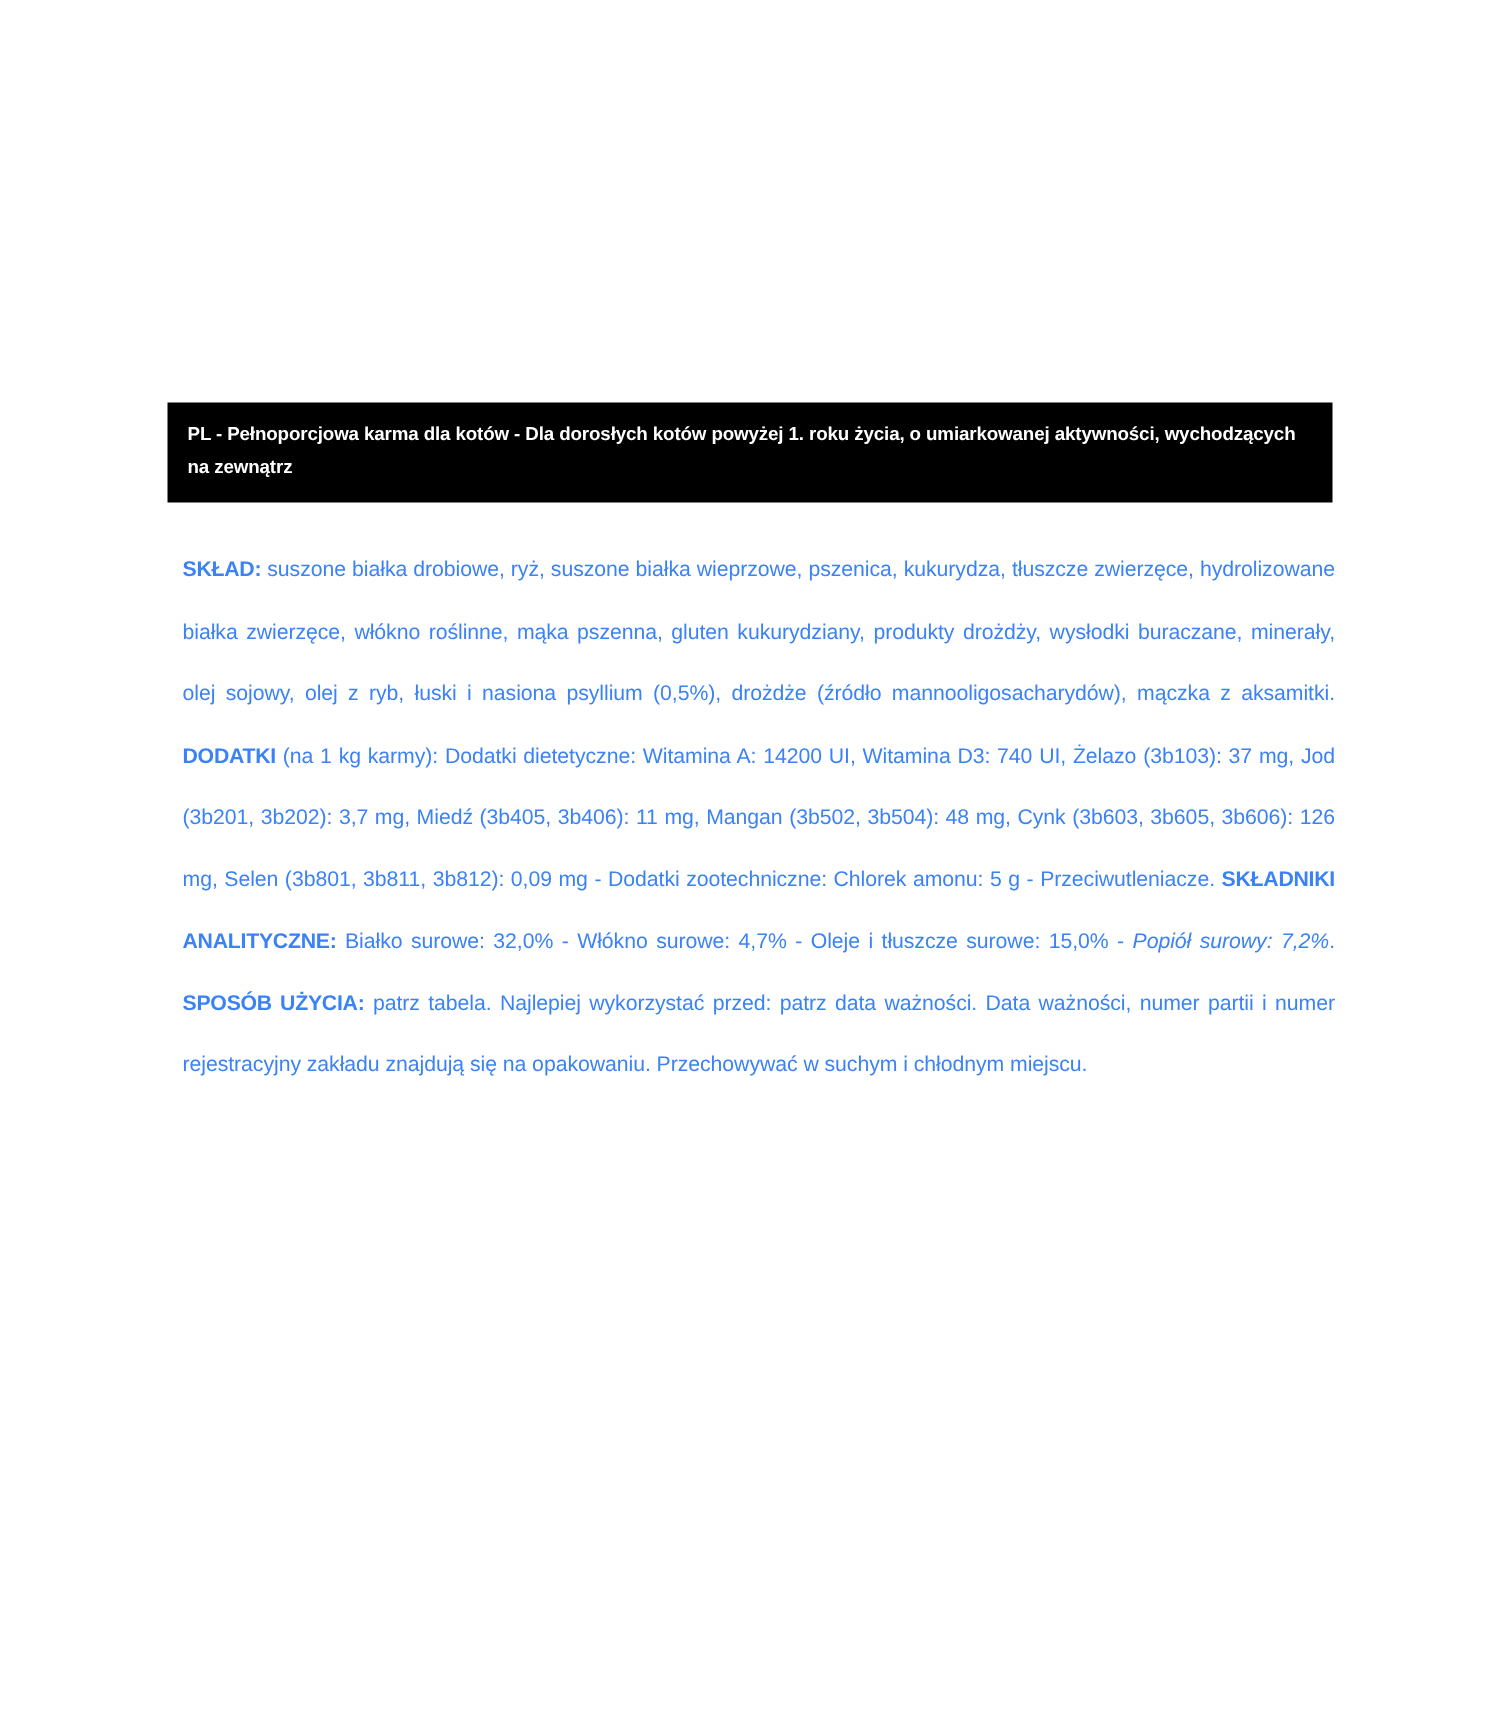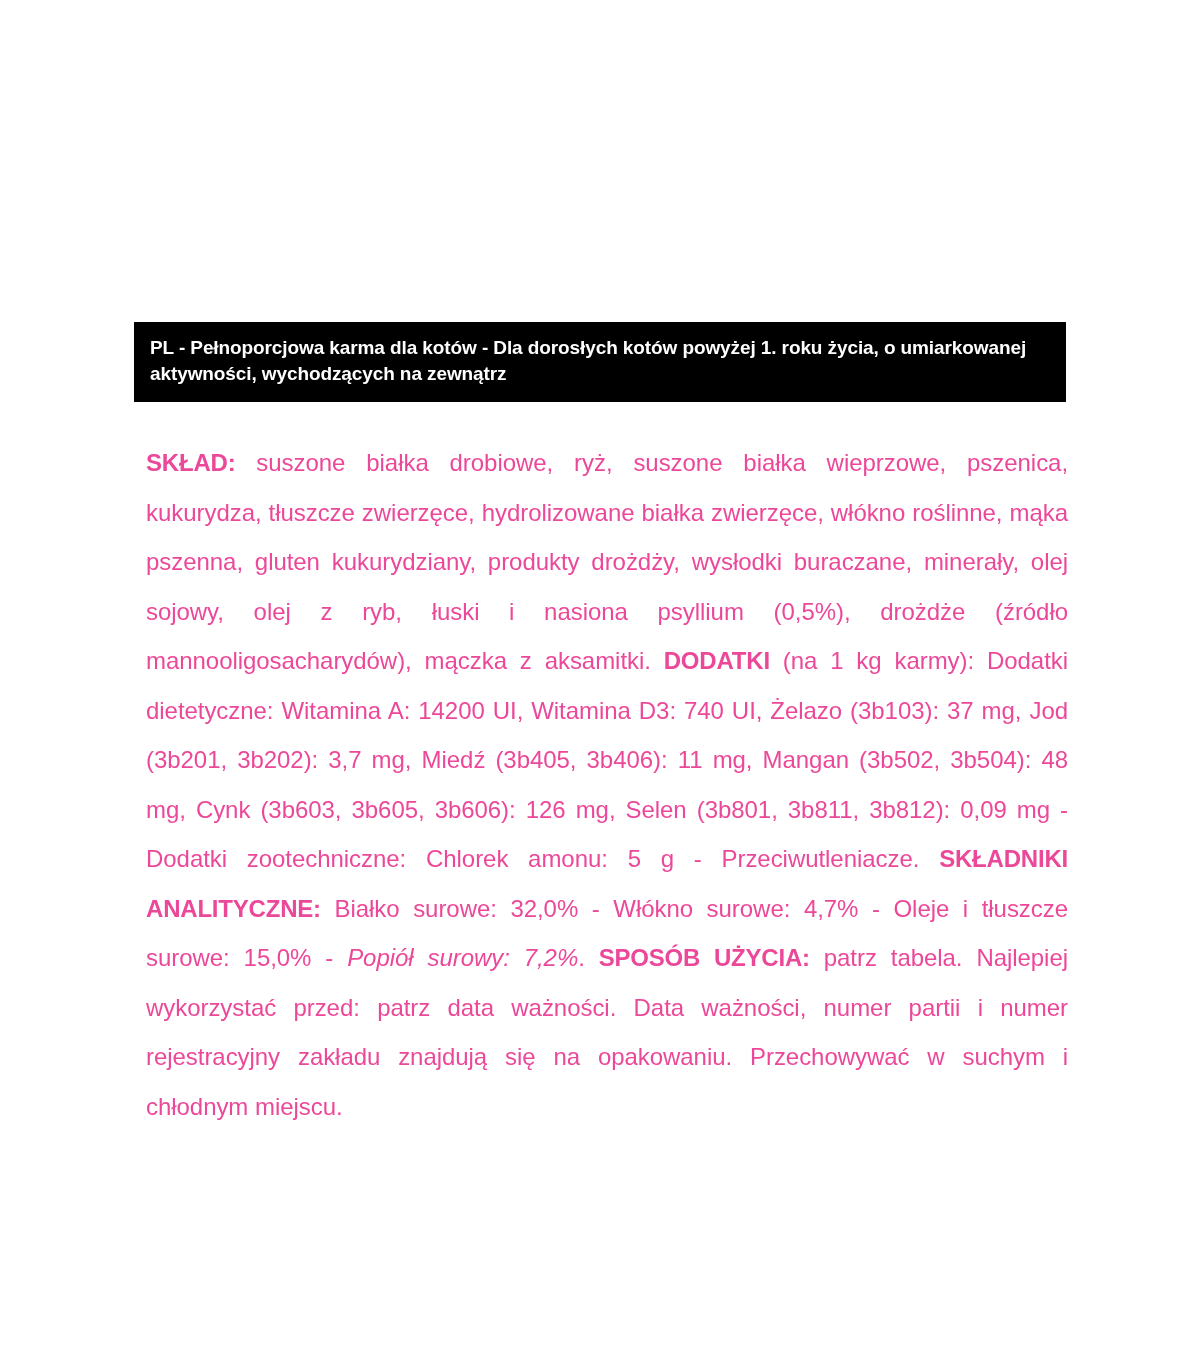--- a/index.html
+++ b/index.html
@@ -29,40 +29,40 @@
     position: absolute;
     left: 134px;
     top: 322px;
     width: 932px;
     background: #000000;
     color: #ffffff;
     padding: 13px 16px 15px 16px;
     box-sizing: border-box;
   }
   .banner-text {
-    font-size: 19px;
+    font-size: 15px;
     line-height: 26px;
     font-weight: bold;
     letter-spacing: -0.1px;
   }
 
   .body-block {
     position: absolute;
     left: 146px;
     top: 414px;
     width: 922px;
   }
 
   .body-text {
-    font-size: 24px;
+    font-size: 17px;
     line-height: 49.5px;
     text-align: justify;
     text-justify: inter-word;
     letter-spacing: -0.05px;
-    color: #ec4899;
+    color: #3b82f6;
   }
   .body-text .hd {
     font-weight: bold;
     letter-spacing: -0.2px;
   }
   .body-text .it {
     font-style: italic;
   }
 </style>
 </head>

